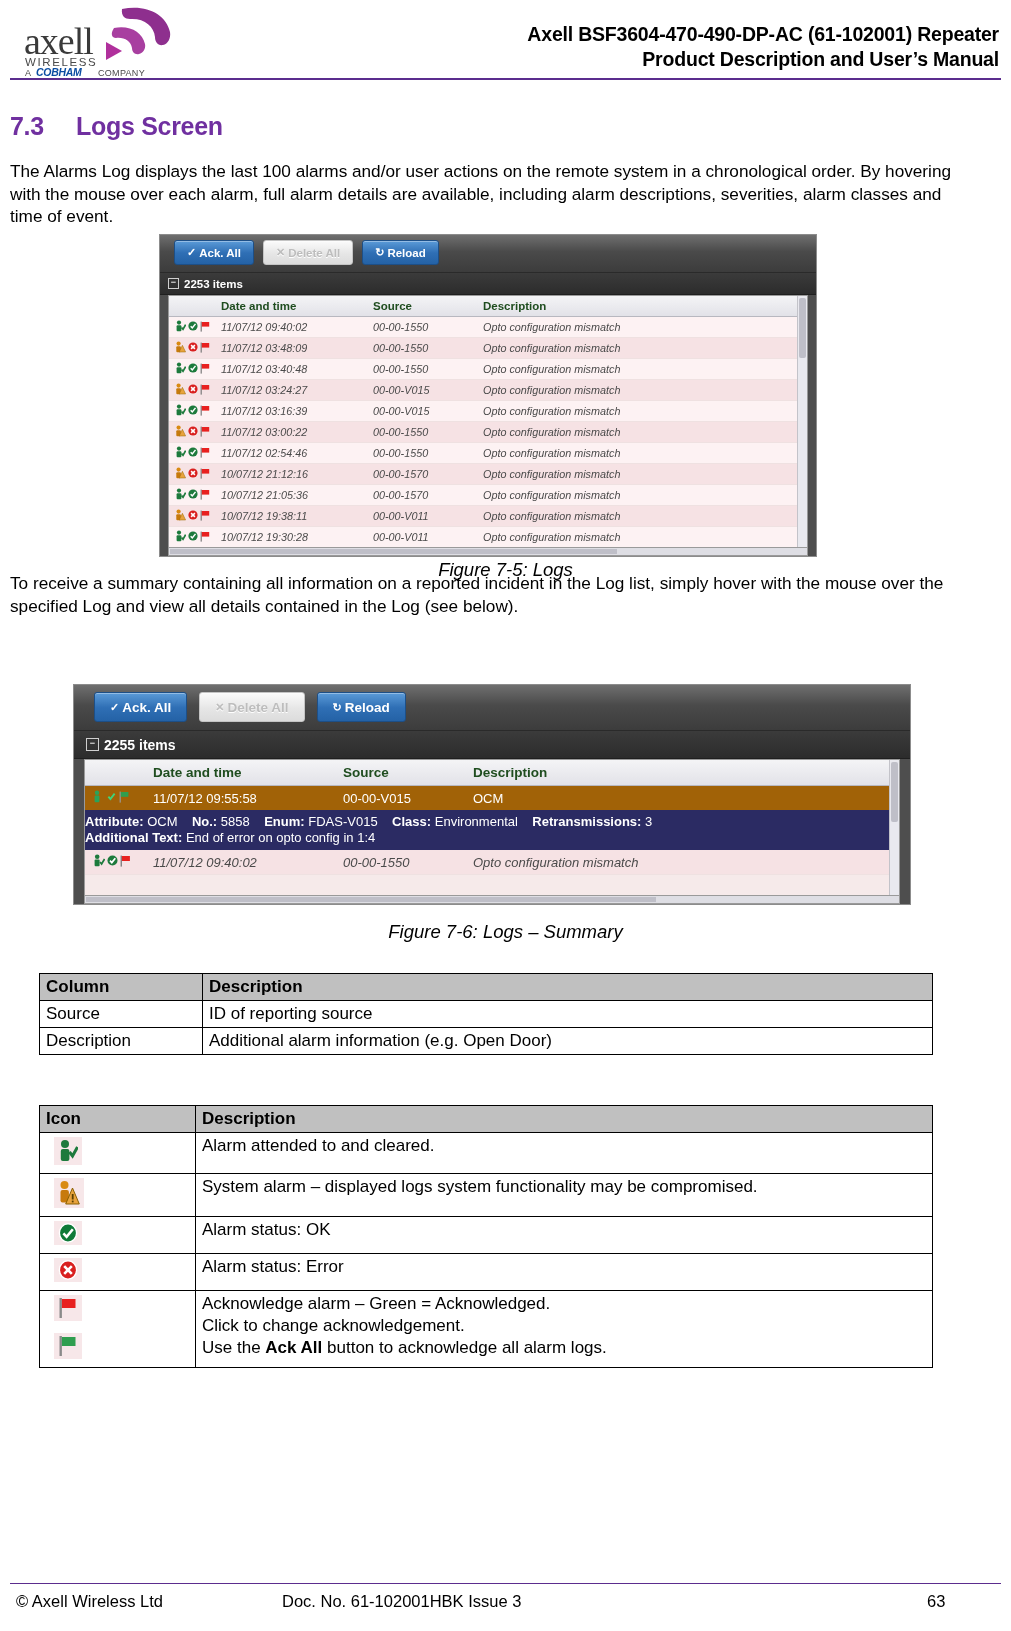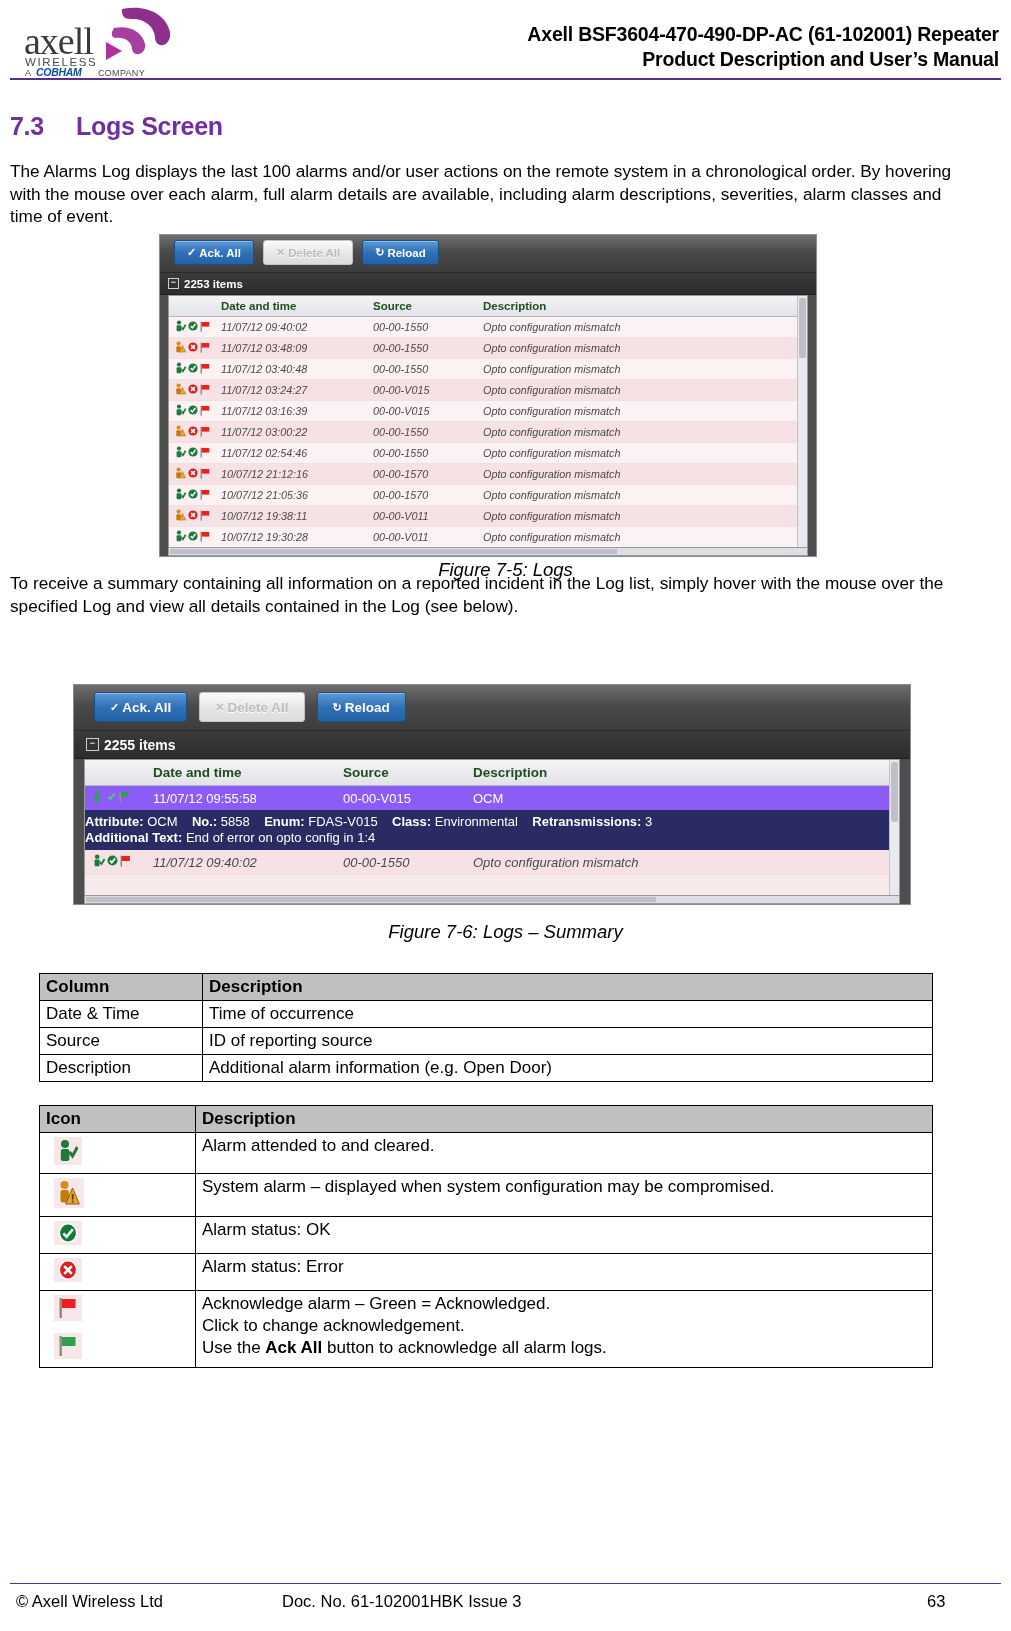--- a/index.html
+++ b/index.html
@@ -210,21 +210,21 @@
   .c-src   { width: 110px; }
   .c-desc  { width: auto; }
   .fig2 .c-icons { width: 60px; padding-left: 8px !important; }
   .fig2 .c-date  { width: 190px; }
   .fig2 .c-src   { width: 130px; }
 
   .loggrid th.c-date, .loggrid th.c-src { text-align: left; }
 
   tr.r-light { background: #fdf2f3; }
   tr.r-dark  { background: #f6e2e4; }
-  tr.r-sel   { background: #8b5cf6; }
+  tr.r-sel   { background: #a16207; }
   tr.r-sel td { color: #ffffff; font-style: normal; border-bottom: none; }
   tr.r-detail { background: #2b2b63; }
   tr.r-detail td {
     color: #ffffff;
     font-style: normal;
     font-size: 12.5px;
     padding: 2px 0 5px 10px;
     line-height: 16px;
     border-bottom: none;
   }
@@ -769,24 +769,20 @@
 
 <div class="figcaption cap-2">Figure 7-6: Logs – Summary</div>
 
 <table class="doc tbl-columns">
   <tbody>
       <tr>
     <th class="col1">Column</th>
     <th>Description</th>
   </tr>
   <tr>
-    <td class="col1">Date &amp; Time</td>
-    <td>Time of occurrence</td>
-  </tr>
-  <tr>
     <td class="col1">Source</td>
     <td>ID of reporting source</td>
   </tr>
   <tr>
     <td class="col1">Description</td>
     <td>Additional alarm information (e.g. Open Door)</td>
   </tr>
 </tbody>
   </table>
 
@@ -815,21 +811,21 @@
       <span class="icon-chip">
         <svg width="22" height="26" viewBox="0 0 22 26">
           <circle cx="6.5" cy="5" r="4" fill="#d98a12"></circle>
           <rect x="2.5" y="10" width="8.4" height="12.5" rx="2" fill="#c77a0c"></rect>
           <path d="M14.5 8 L21.3 24 L7.7 24 Z" fill="#e8a33d" stroke="#8a5f00" stroke-width="1"></path>
           <rect x="13.8" y="14" width="1.8" height="5.5" fill="#5b3f00"></rect>
           <rect x="13.8" y="20.6" width="1.8" height="1.8" fill="#5b3f00"></rect>
         </svg>
       </span>
     </td>
-    <td>System alarm – displayed when system configuration may be compromised.</td>
+    <td>System alarm – displayed logs system functionality may be compromised.</td>
   </tr>
 
   <tr>
     <td class="col1 iconcell">
       <span class="icon-chip">
         <svg width="20" height="20" viewBox="0 0 20 20">
           <ellipse cx="10" cy="10" rx="8.6" ry="9.2" fill="#0f7a38" stroke="#ffffff" stroke-width="1.4"></ellipse>
           <path d="M5.4 10.4 L8.6 13.8 L14.8 6.2" stroke="#ffffff" stroke-width="2.6" fill="none"></path>
         </svg>
       </span>

